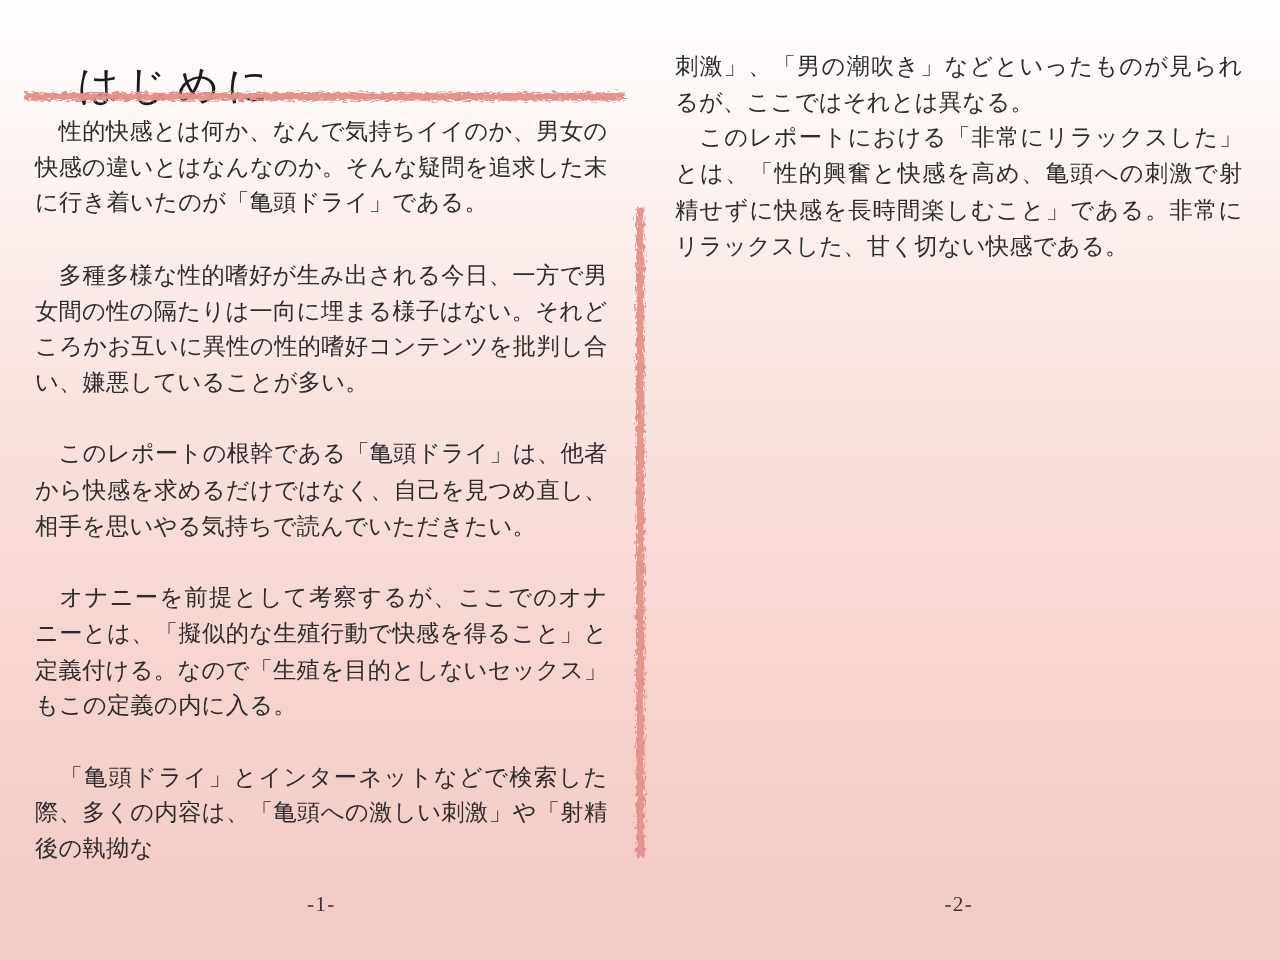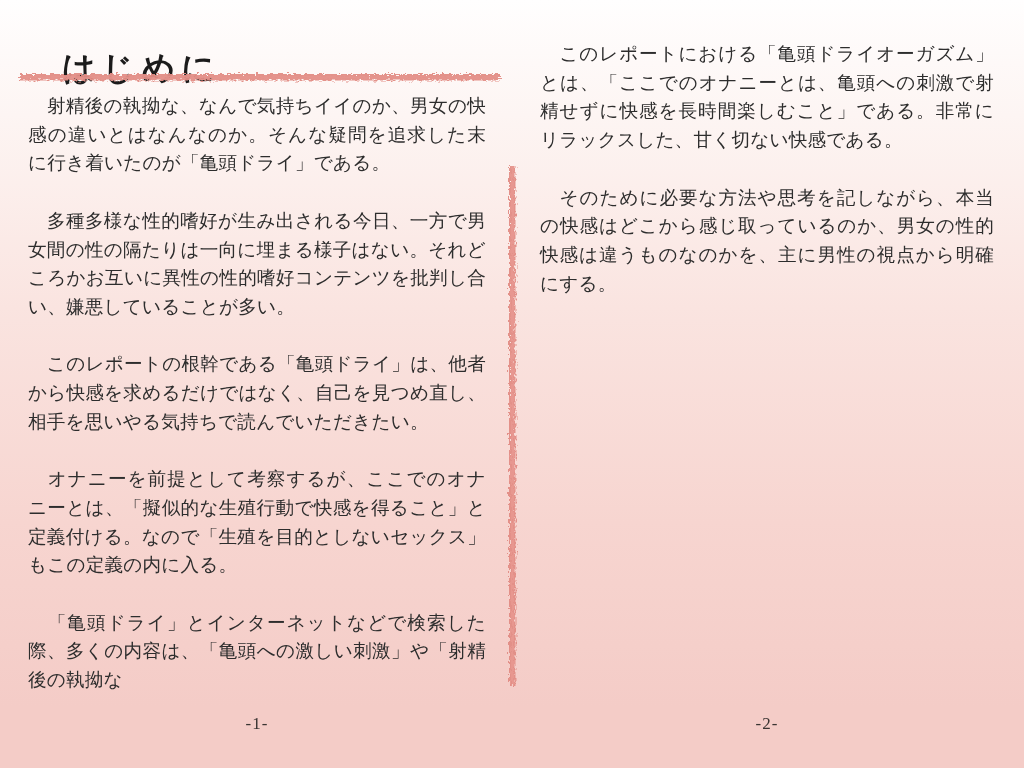--- a/index.html
+++ b/index.html
@@ -26,21 +26,21 @@
     height: 768px;
   }
   .page-left  { left: 28px;  width: 458px; }
   .page-right { left: 540px; width: 454px; }
 
   .title {
     position: absolute;
     top: 24px;
     left: 34px;
     font-size: 33px;
-    font-weight: bold;
+    font-weight: normal;
     color: #1b1b1b;
     letter-spacing: 6px;
     white-space: nowrap;
   }
   .title-underline {
     position: absolute;
     top: 68px;
     left: -14px;
     width: 492px;
     height: 18px;
@@ -92,21 +92,21 @@
         <feTurbulence type="fractalNoise" baseFrequency="0.22 0.85" numOctaves="3" seed="11" result="n"></feTurbulence>
         <feDisplacementMap in="SourceGraphic" in2="n" scale="7" xChannelSelector="R" yChannelSelector="G"></feDisplacementMap>
       </filter>
     </defs>
     <rect x="6" y="6" width="480" height="6.5" fill="#e28d85" opacity="0.95" filter="url(#crayonH)"></rect>
     <rect x="6" y="8" width="480" height="3" fill="#e89790" opacity="0.55" filter="url(#crayonH)"></rect>
   </svg>
 
   <div class="body-text">
       <div class="pgroup">
-        <p class="para">　射精後の執拗な、なんで気持ちイイのか、男女の快感の違いとはなんなのか。そんな疑問を追求した末に行き着いたのが「亀頭ドライ」である。</p>
+        <p class="para">　性的快感とは何か、なんで気持ちイイのか、男女の快感の違いとはなんなのか。そんな疑問を追求した末に行き着いたのが「亀頭ドライ」である。</p>
       </div>
       <div class="pgroup">
         <p class="para">　多種多様な性的嗜好が生み出される今日、一方で男女間の性の隔たりは一向に埋まる様子はない。それどころかお互いに異性の性的嗜好コンテンツを批判し合い、嫌悪していることが多い。</p>
       </div>
       <div class="pgroup">
         <p class="para">　このレポートの根幹である「亀頭ドライ」は、他者から快感を求めるだけではなく、自己を見つめ直し、相手を思いやる気持ちで読んでいただきたい。</p>
       </div>
       <div class="pgroup">
         <p class="para">　オナニーを前提として考察するが、ここでのオナニーとは、「擬似的な生殖行動で快感を得ること」と定義付ける。なので「生殖を目的としないセックス」もこの定義の内に入る。</p>
       </div>
@@ -125,21 +125,19 @@
       <feDisplacementMap in="SourceGraphic" in2="n" scale="7" xChannelSelector="R" yChannelSelector="G"></feDisplacementMap>
     </filter>
   </defs>
   <rect x="7" y="6" width="6.5" height="520" fill="#e28d85" opacity="0.95" filter="url(#crayonV)"></rect>
   <rect x="9" y="6" width="3" height="520" fill="#ec9d96" opacity="0.55" filter="url(#crayonV)"></rect>
 </svg>
 
 <div class="page page-right">
   <div class="body-text">
       <div class="pgroup">
-        <p class="para">　このレポートにおける「亀頭ドライオーガズム」とは、「ここでのオナニーとは、亀頭への刺激で射精せずに快感を長時間楽しむこと」である。非常にリラックスした、甘く切ない快感である。</p>
-      </div>
-      <div class="pgroup">
-        <p class="para">　そのために必要な方法や思考を記しながら、本当の快感はどこから感じ取っているのか、男女の性的快感は違うものなのかを、主に男性の視点から明確にする。</p>
+        <p class="para">刺激」、「男の潮吹き」などといったものが見られるが、ここではそれとは異なる。</p>
+        <p class="para">　このレポートにおける「非常にリラックスした」とは、「性的興奮と快感を高め、亀頭への刺激で射精せずに快感を長時間楽しむこと」である。非常にリラックスした、甘く切ない快感である。</p>
       </div>
     </div>
 
   <div class="page-number">-2-</div>
 </div>
 
 </body></html>

